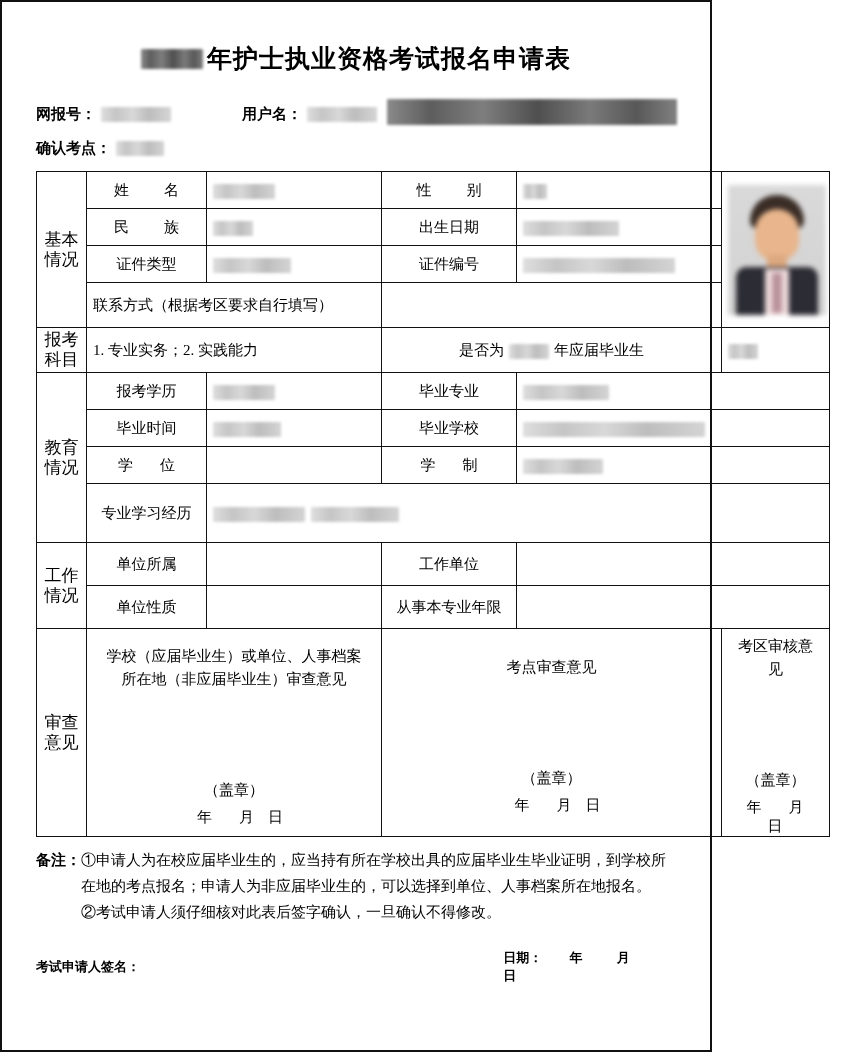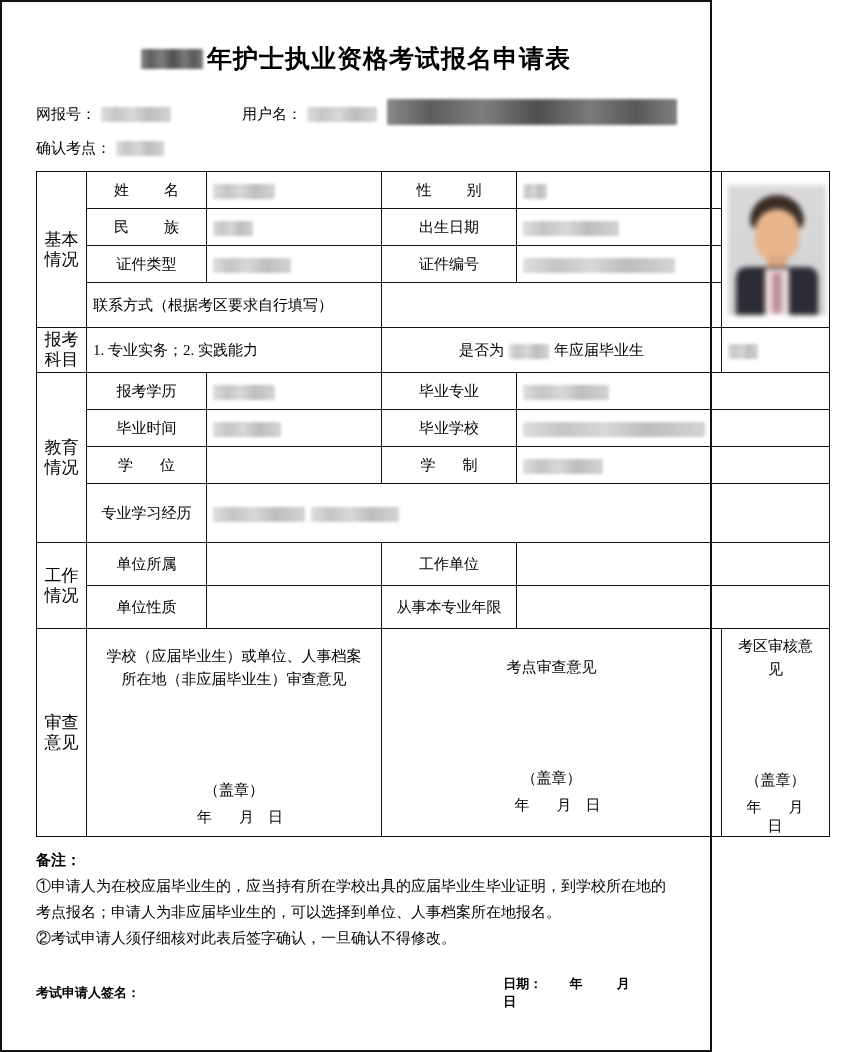--- a/index.html
+++ b/index.html
@@ -62,21 +62,21 @@
   .hdr-row {
     display: flex;
     align-items: center;
     height: 34px;
   }
   .hdr-cell {
     display: flex;
     align-items: center;
   }
   .hdr-label {
-    font-weight: normal;
+    font-weight: bold;
     font-size: 15px;
     white-space: nowrap;
   }
   .hdr-cell.c1 { width: 206px; }
   .hdr-cell.c2 { width: 240px; text-align: right; }
   .hdr .redact { height: 15px; margin-left: 5px; }
   .w70 { width: 70px; }
   .w60 { width: 60px; }
   .w48 { width: 48px; }
   .banner {
@@ -186,21 +186,20 @@
   }
   .ymd span { display: inline-block; }
   .ymd .g { width: 42px; }
 
   
   .notes {
     margin-top: 10px;
     font-size: 15px;
     line-height: 26px;
     display: flex;
-    flex-direction: column;
   }
   .notes-label {
     font-weight: bold;
     white-space: nowrap;
     padding-top: 0;
   }
   .notes-body { flex: 1; }
   .sign-row {
     margin-top: 24px;
     font-size: 13px;

